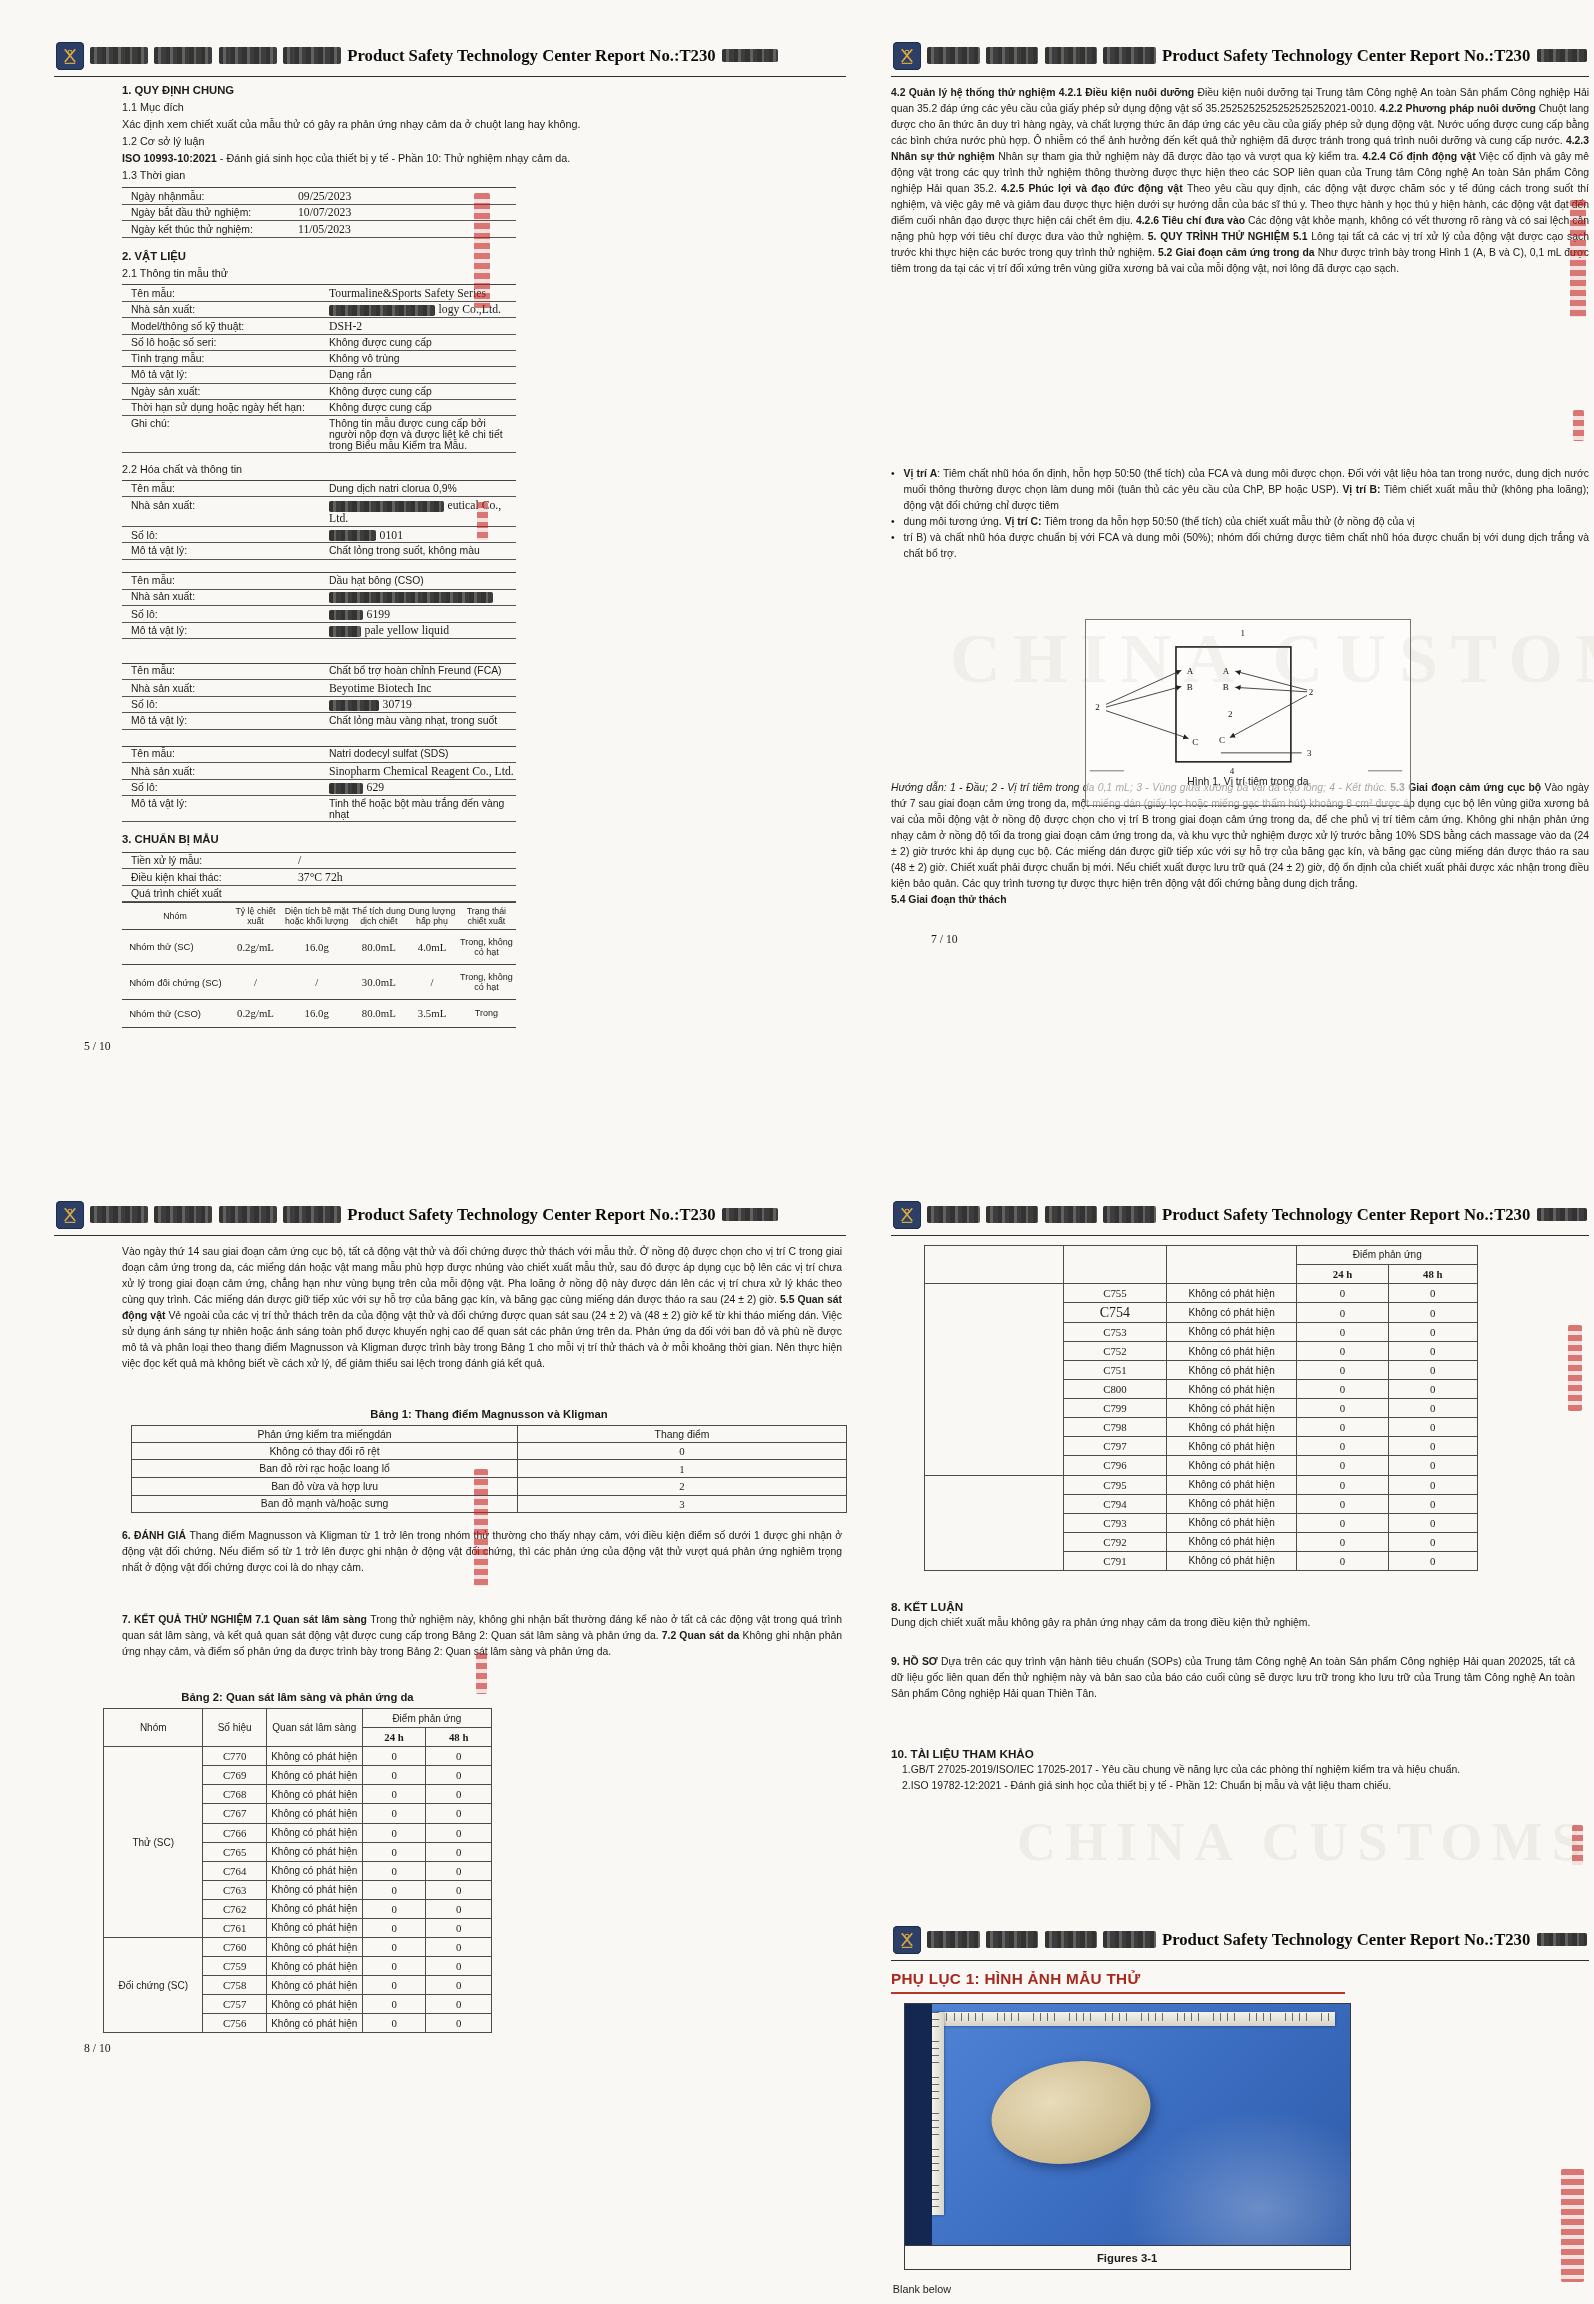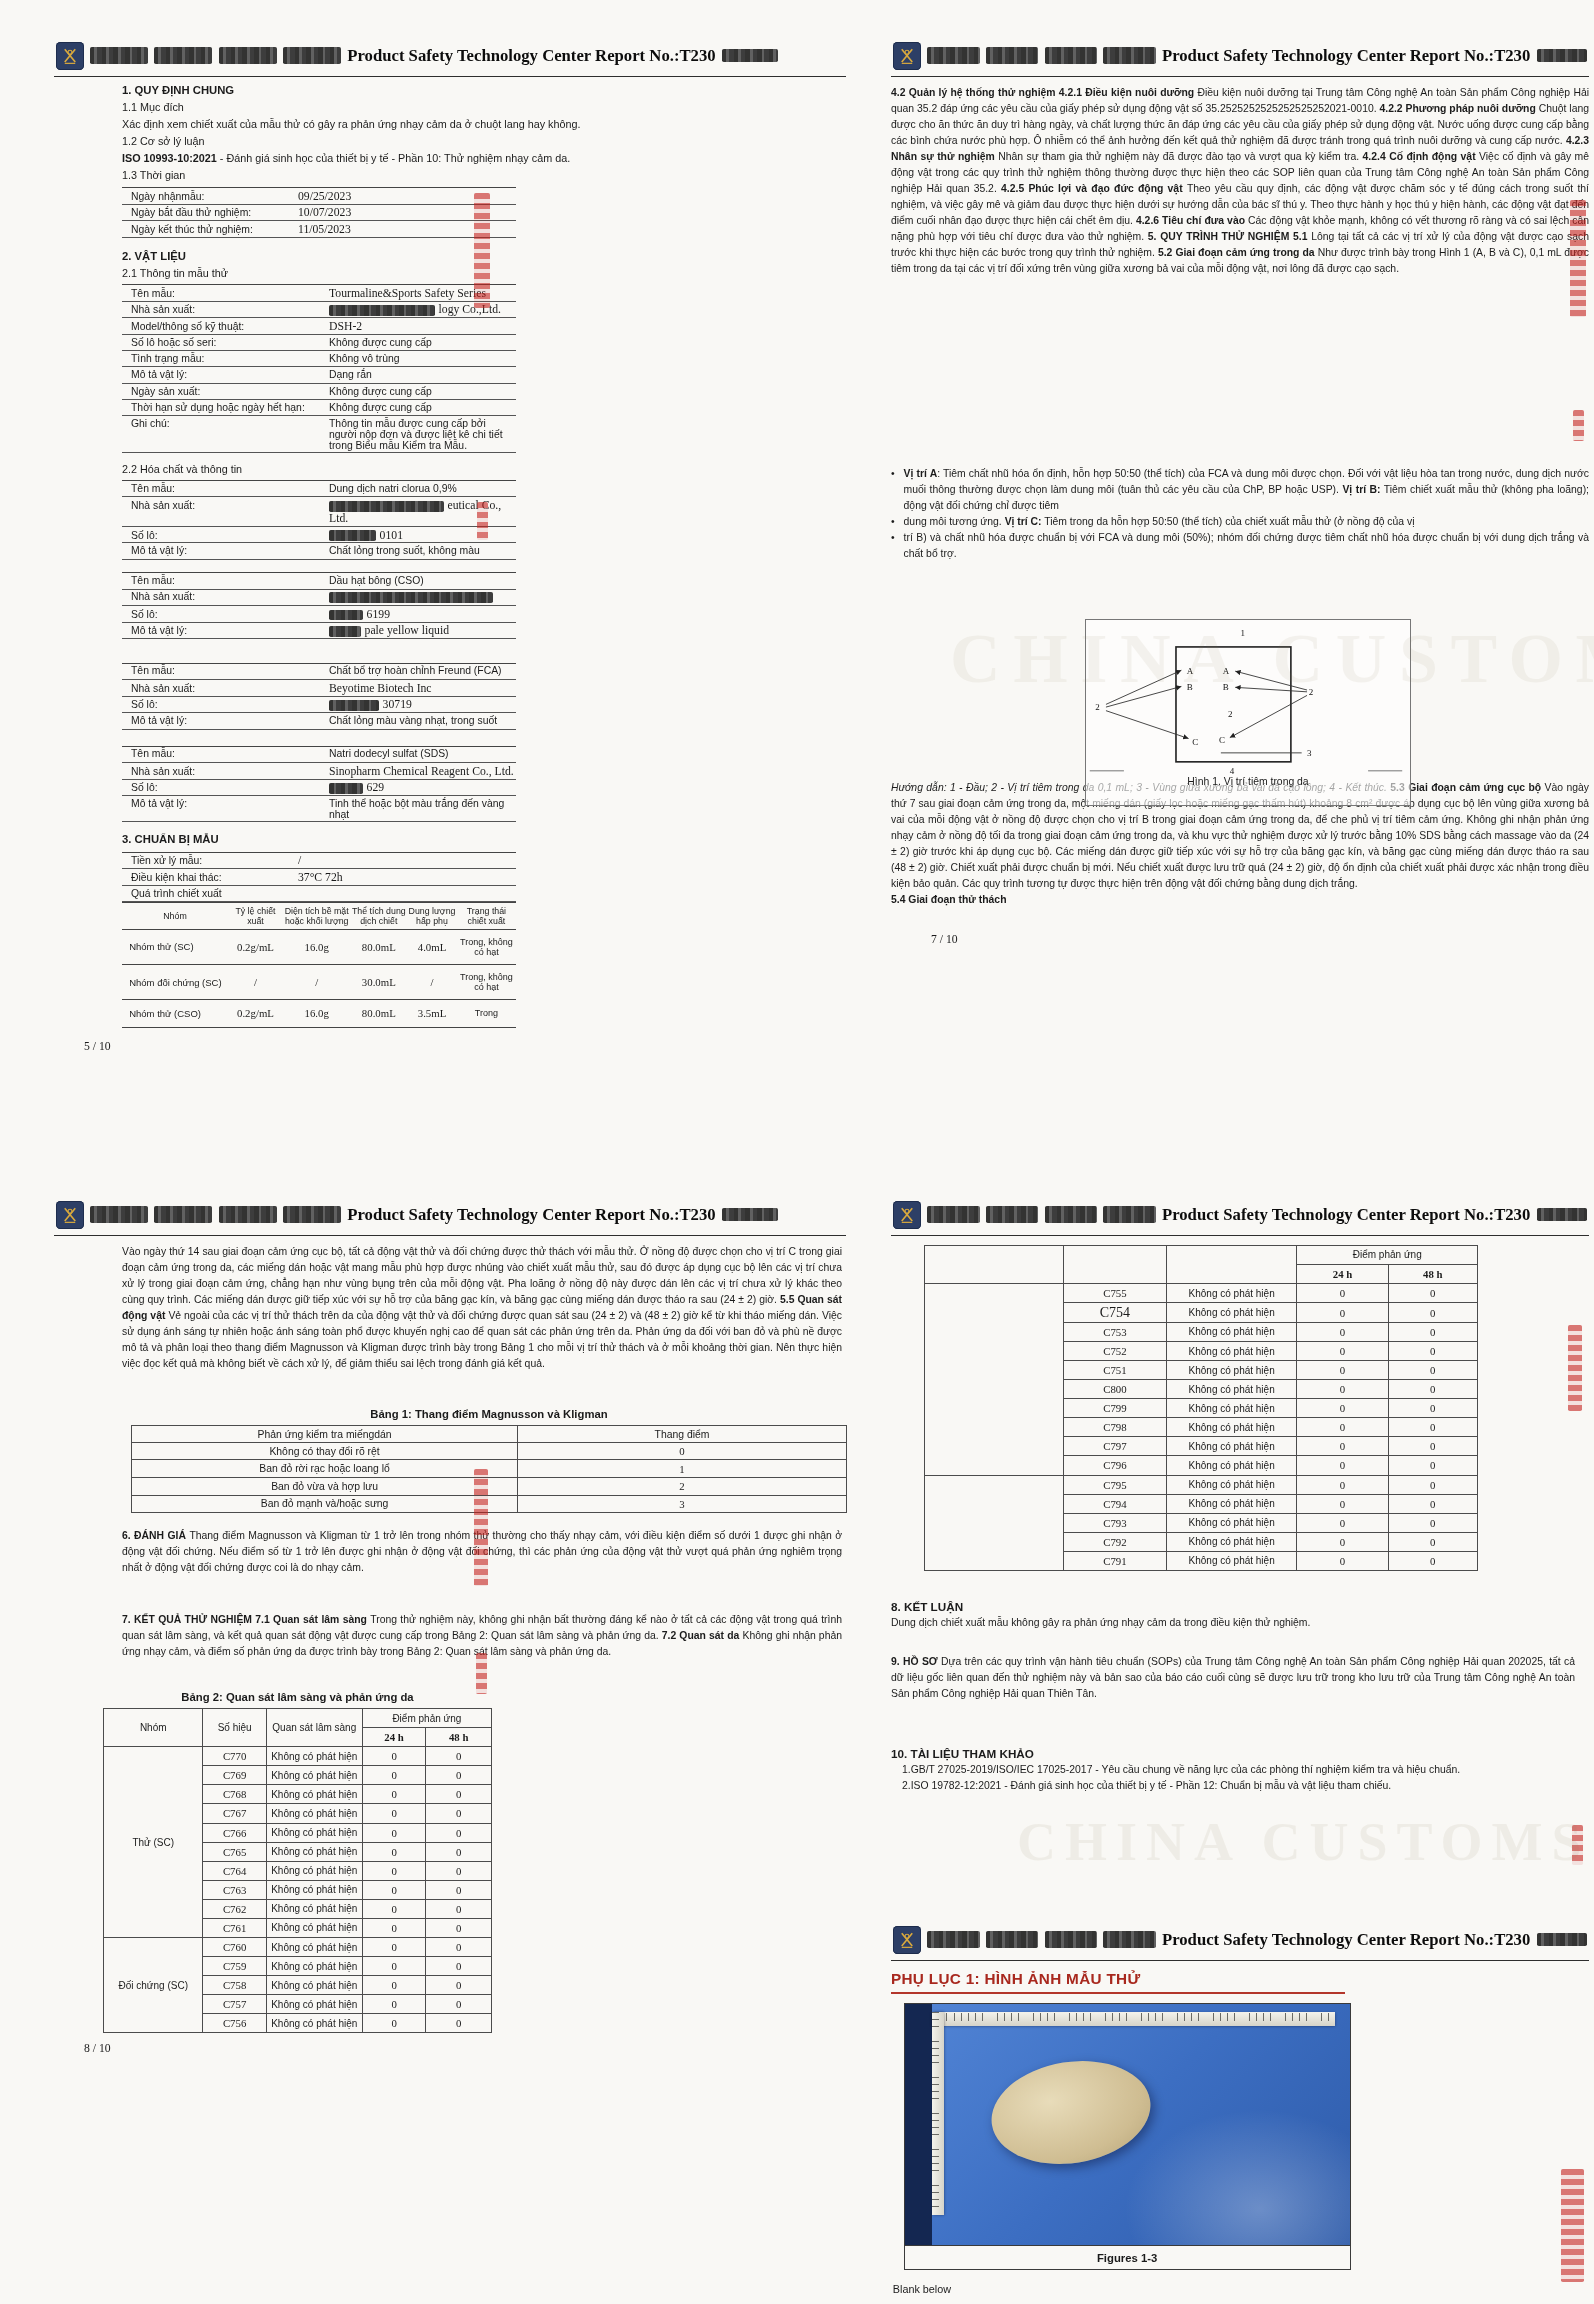--- a/index.html
+++ b/index.html
@@ -667,21 +667,21 @@
   </div>
   <div class="apx-title" style="margin-top:9px;">PHỤ LỤC 1: HÌNH ẢNH MẪU THỬ</div>
   <div class="figbox" style="margin-top:9px;margin-left:12.6px;">
     <div class="photo">
       <div class="ph-left"></div>
       <div class="ruler-h"></div>
       <div class="ruler-v"></div>
       <div class="patch"></div>
       <div class="ph-glow"></div>
     </div>
-    <div class="figbox-cap">Figures 1-3</div>
+    <div class="figbox-cap">Figures 3-1</div>
   </div>
   <div class="t12" style="margin-top:10.8px;margin-left:1.8px;">Blank below</div>
 </div>
 
 <div class="stamp" style="left:474px;top:193px;width:16px;height:115px;"></div>
 <div class="stamp" style="left:477px;top:502px;width:10.8px;height:38px;"></div>
 <div class="stamp" style="left:1570px;top:200px;width:16px;height:117px;"></div>
 <div class="stamp" style="left:1573px;top:410px;width:10.8px;height:31px;"></div>
 <div class="stamp" style="left:474px;top:1469px;width:14.4px;height:117px;"></div>
 <div class="stamp" style="left:476px;top:1653px;width:10.8px;height:41px;"></div>

